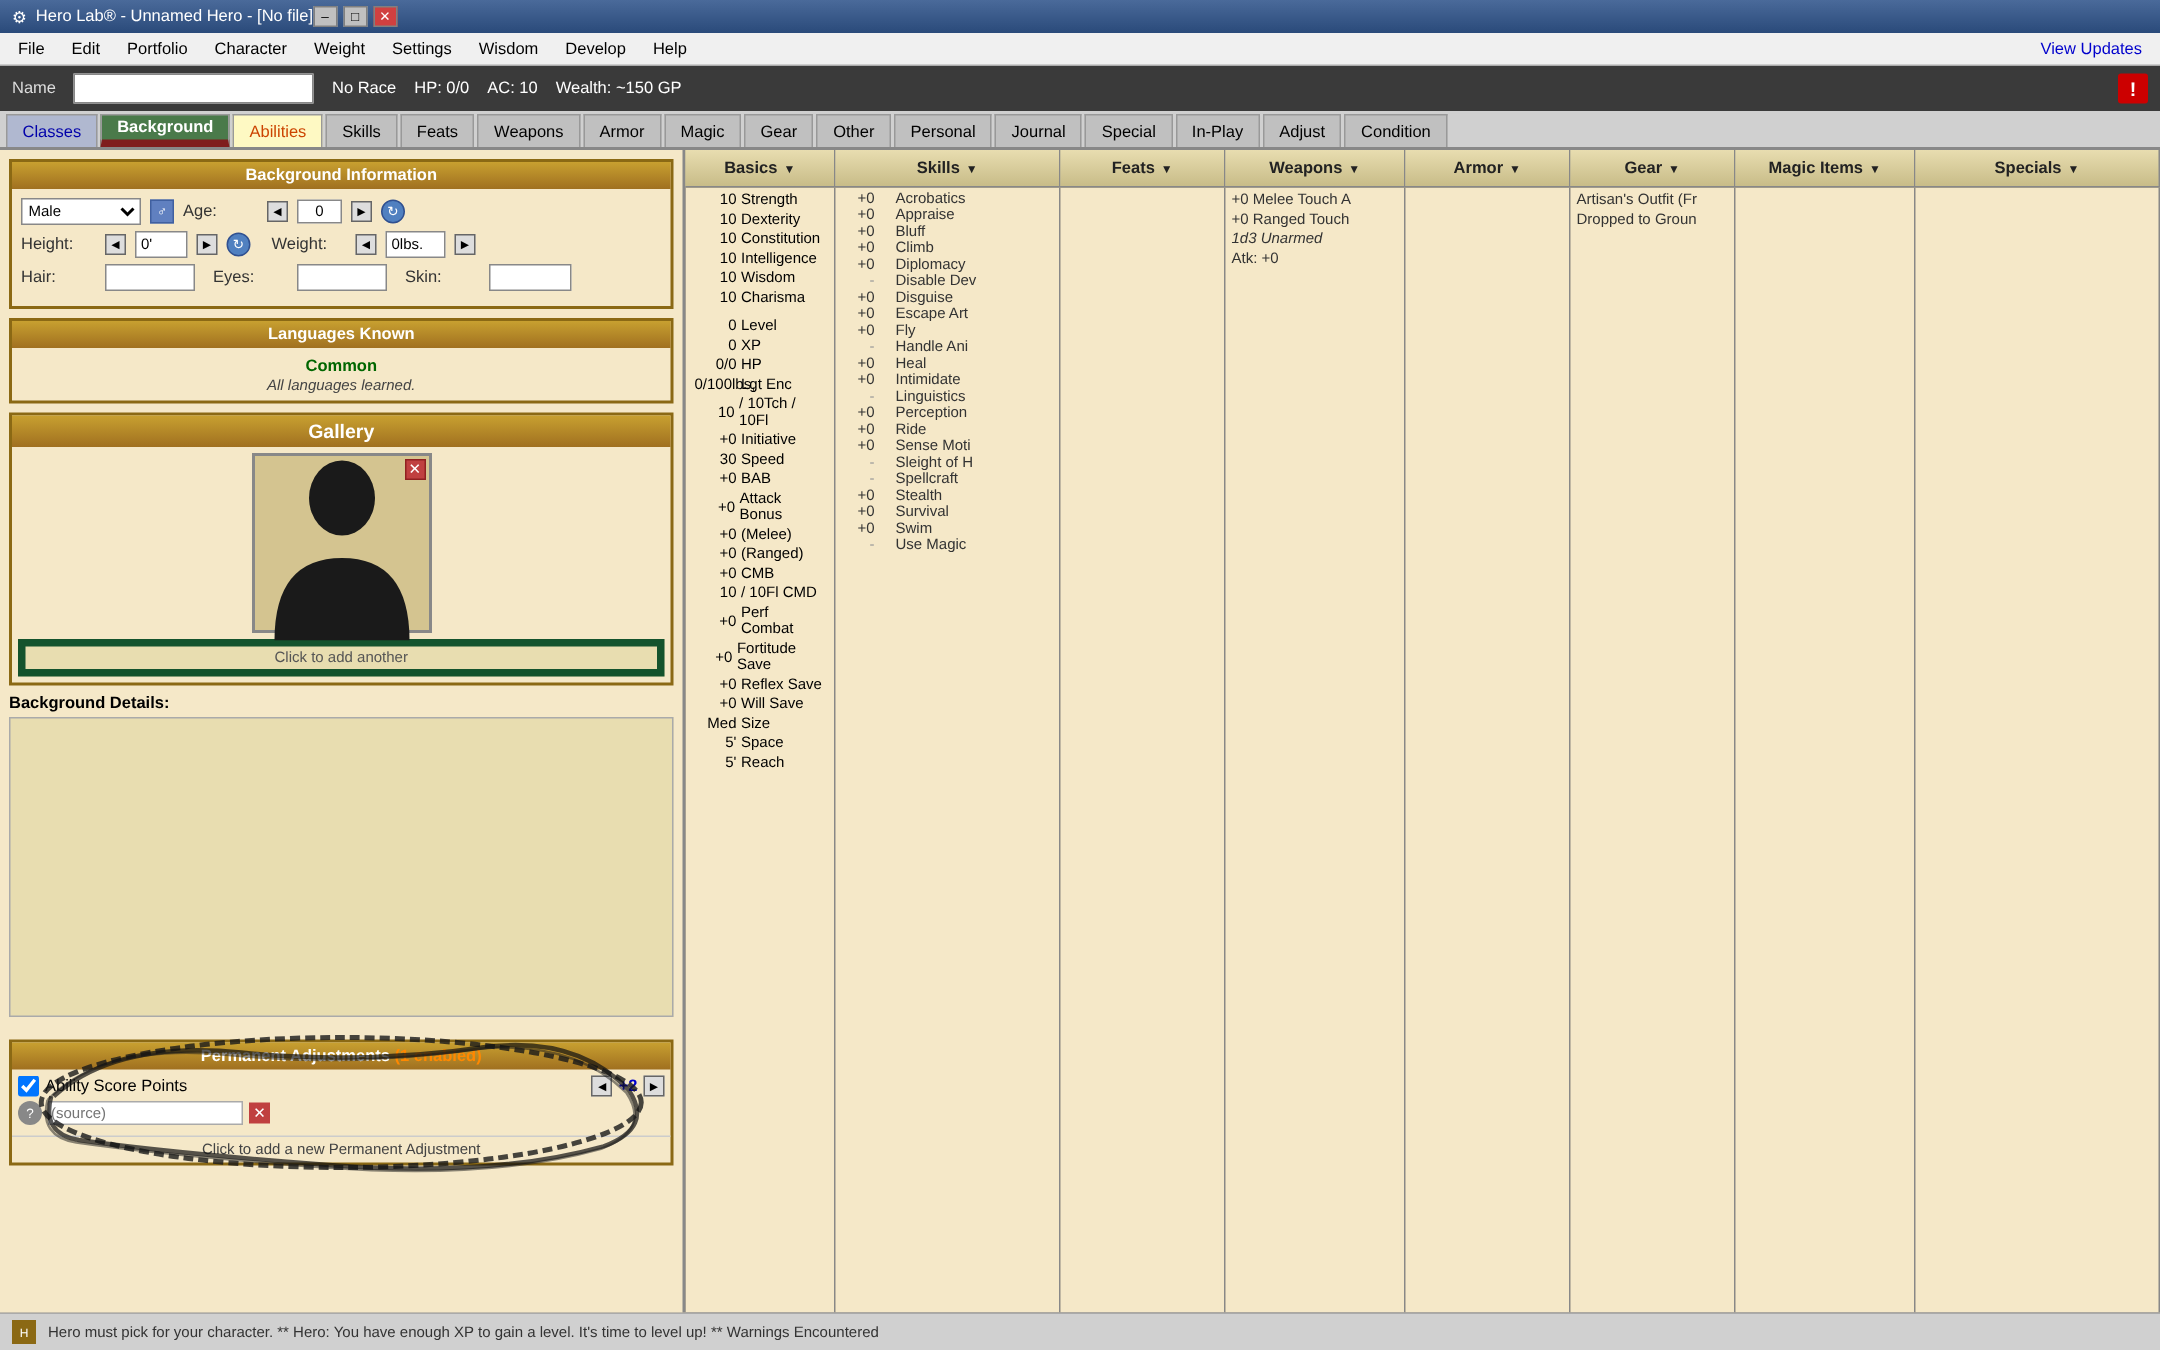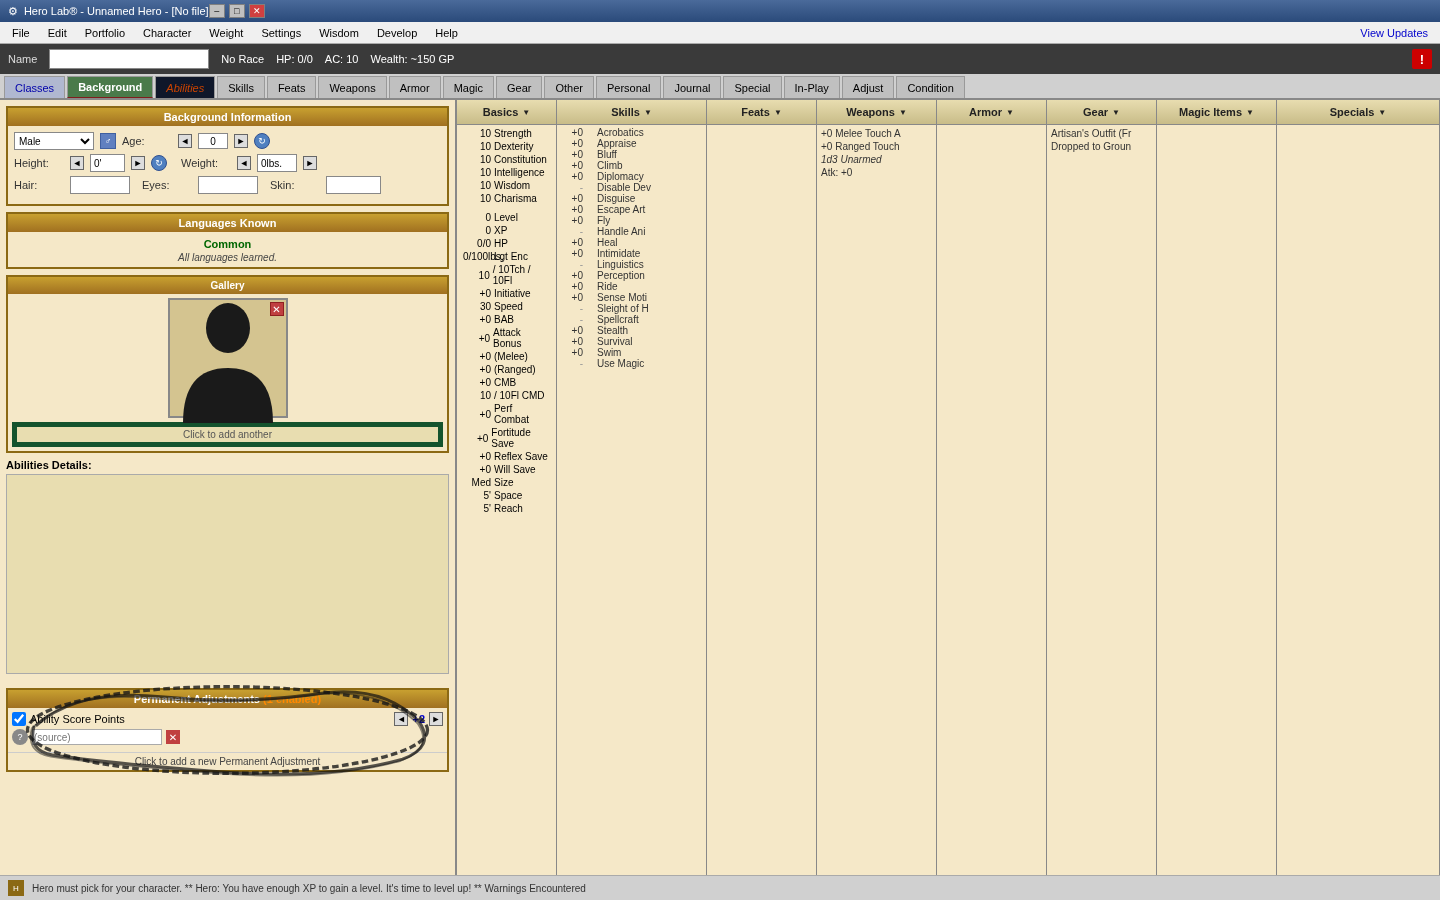--- a/index.html
+++ b/index.html
@@ -97,26 +97,26 @@
       border-bottom: none;
       background: #c0c0c0;
       cursor: pointer;
       font-size: 11px;
       margin-right: 2px;
       height: 22px;
       display: flex; align-items: center;
     }
     .tab.active {
       background: #f5e8c8;
-      border-bottom: 1px solid #7f1d1d;
+      border-bottom: 5px solid #7f1d1d;
       font-weight: bold;
     }
     .tab.classes { color: #0000aa; background: #b0b8d0; }
     .tab.background { color: #fff; background: #4a7a4a; font-weight: bold; }
-    .tab.abilities { color: #cc4400; background: #0f172a; font-style: italic; }
+    .tab.abilities { color: #cc4400; background: #fef9c3; }
 
     
     #main-content {
       display: flex;
       height: calc(900px - 22px - 22px - 30px - 26px - 25px);
       background: #2a2a2a;
     }
 
     
     #left-panel {
@@ -214,21 +214,21 @@
       border: 2px solid #8b6914;
       margin: 0 6px 6px 6px;
       background: #f5e8c8;
     }
     #gallery-header {
       background: linear-gradient(to bottom, #c8a030, #a07020);
       color: #fff;
       text-align: center;
       padding: 3px;
       font-weight: bold;
-      font-size: 10px;
+      font-size: 13px;
     }
     #gallery-content { padding: 4px; text-align: center; position: relative; }
     #portrait-container {
       width: 120px; height: 120px;
       background: #d4c490;
       margin: 0 auto;
       border: 2px solid #888;
       display: flex; align-items: center; justify-content: center;
       position: relative;
     }
@@ -540,21 +540,21 @@
             <ellipse cx="55" cy="35" rx="22" ry="25" fill="#1a1a1a"></ellipse>
             <path d="M10,130 Q10,75 55,75 Q100,75 100,130 Z" fill="#1a1a1a"></path>
           </svg>
           <div class="portrait-close">✕</div>
         </div>
         <div id="add-another">Click to add another</div>
       </div>
     </div>
 
     <div id="bg-details">
-      <div id="bg-details-label">Abilities Details:</div>
+      <div id="bg-details-label">Background Details:</div>
       <textarea id="bg-details-textarea" style=""></textarea>
     </div>
 
     <div id="perm-adj" style="position:relative;">
       <div id="perm-adj-header">
         <span>Permanent Adjustments</span>
         <span class="enabled">(1 enabled)</span>
       </div>
       <div id="perm-adj-content">
         <div class="adj-row">

